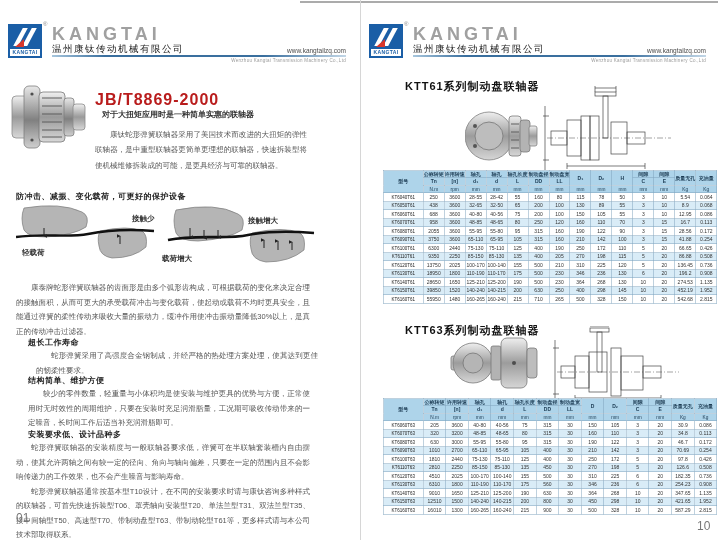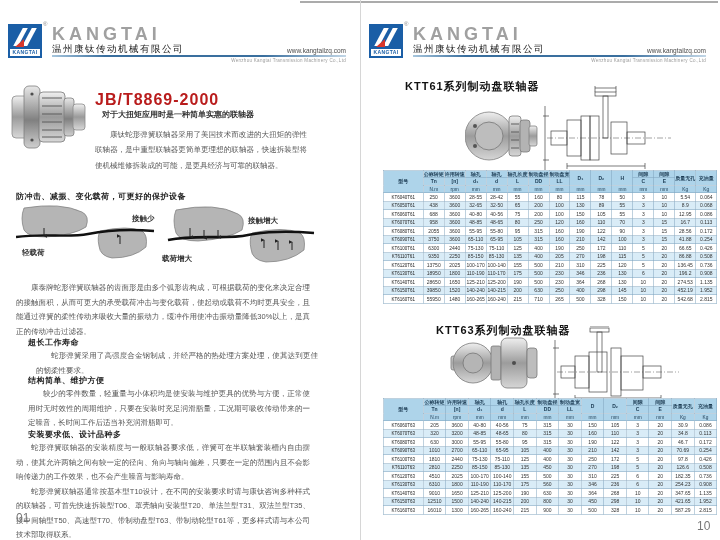--- a/index.html
+++ b/index.html
@@ -523,21 +523,21 @@
               <td>150</td>
               <td>10</td>
               <td>20</td>
               <td>542.68</td>
               <td>2.815</td>
             </tr>
           </tbody>
         </table>
     </div>
 
-    <h2 class="series-title" style="top:314px;margin-left:31px;">KTT63系列制动盘联轴器</h2>
+    <h2 class="series-title" style="top:314px;">KTT63系列制动盘联轴器</h2>
 
     <svg class="prod-photo" style="left:88px;top:330px;" width="92" height="66" viewBox="0 0 92 66">
       <rect x="2" y="26" width="12" height="14" rx="2" fill="#c2c2c2" stroke="#7a7a7a" stroke-width=".8"></rect>
       <circle cx="24" cy="33" r="20" fill="url(#p1)" stroke="#7a7a7a" stroke-width=".8"></circle>
       <circle cx="24" cy="33" r="10" fill="#b5b5b5" stroke="#777" stroke-width=".8"></circle>
       <rect x="42" y="16" width="10" height="34" rx="2" fill="#b3b3b3" stroke="#7a7a7a" stroke-width=".8"></rect>
       <rect x="52" y="8" width="26" height="50" rx="6" fill="url(#p1)" stroke="#7a7a7a" stroke-width=".8"></rect>
       <rect x="78" y="18" width="10" height="30" rx="3" fill="#bdbdbd" stroke="#7a7a7a" stroke-width=".8"></rect>
       <circle cx="65" cy="33" r="2" fill="#4d4d4d"></circle>
     </svg>

